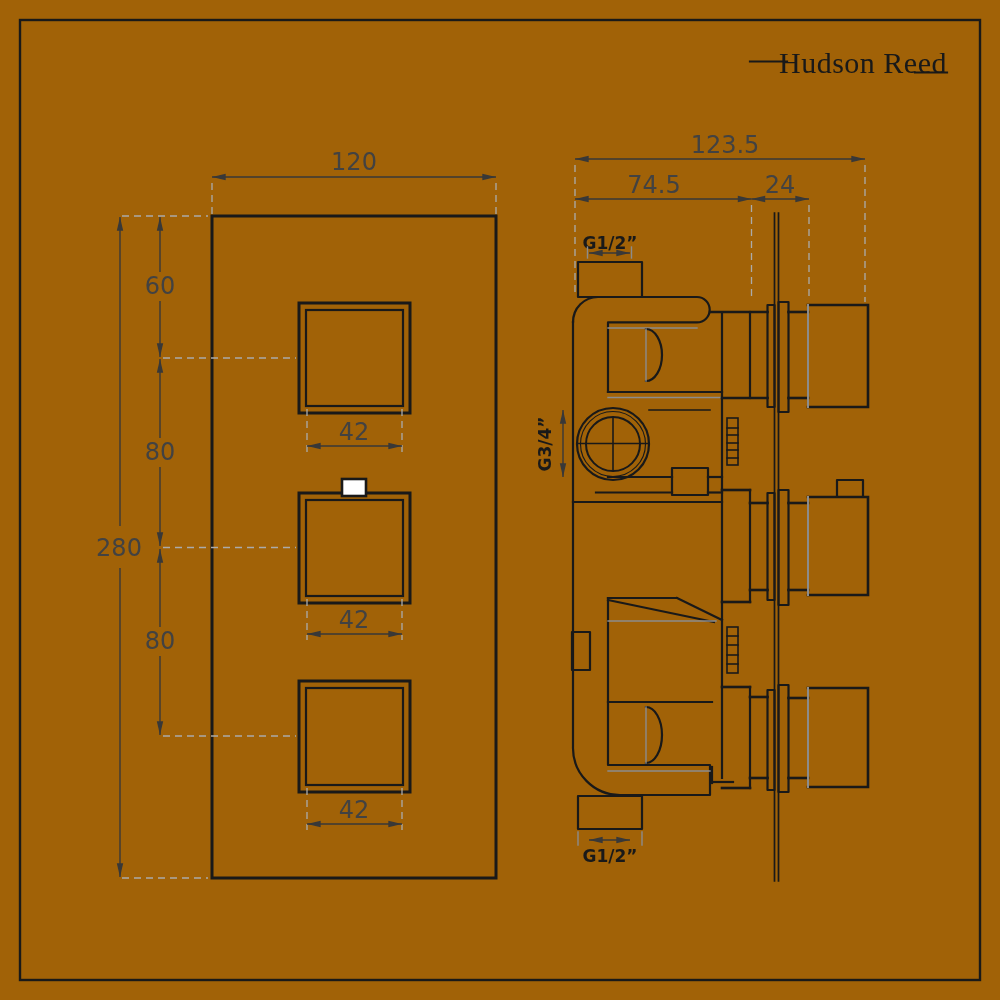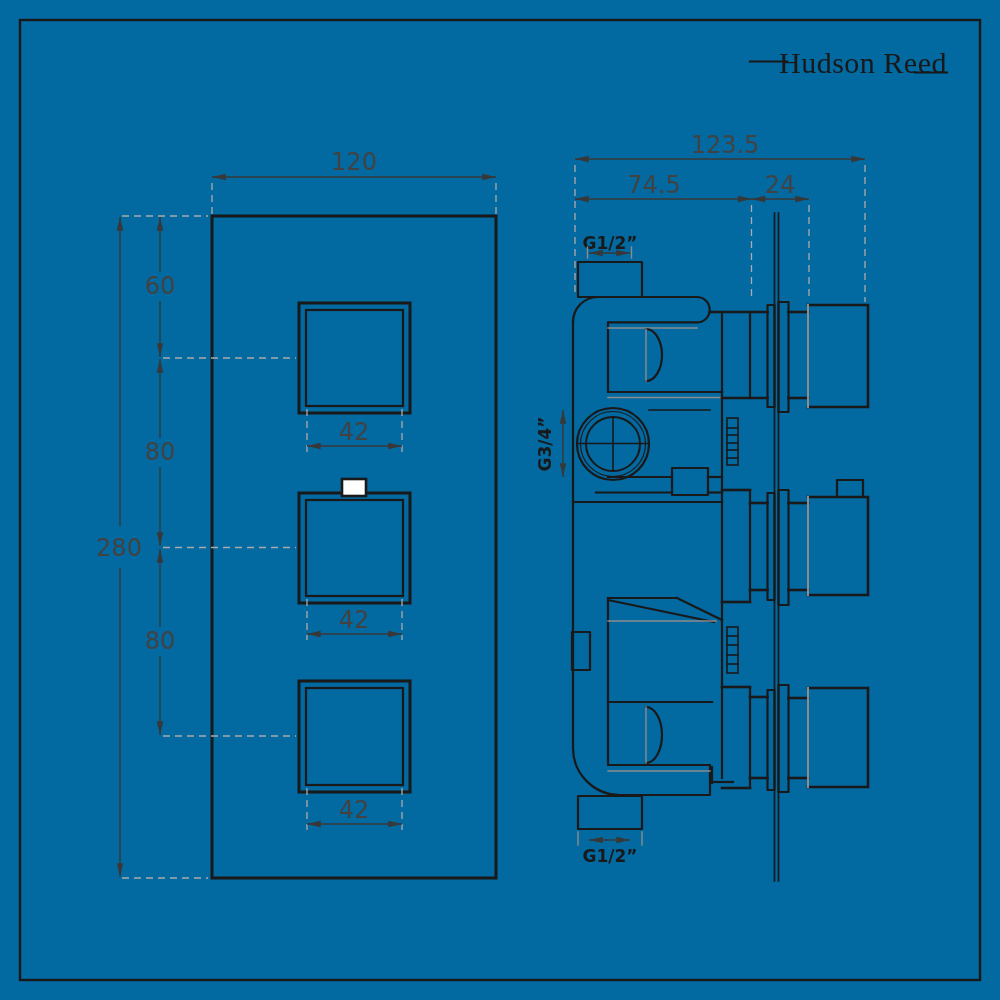--- a/index.html
+++ b/index.html
@@ -1,16 +1,16 @@
 <!DOCTYPE html>
 <html><head>
 <meta charset="utf-8">
 <style>
   html,body{margin:0;padding:0;background:#ffffff;}
-  #page{position:relative;width:1000px;height:1000px;background:#0369a1;overflow:hidden;}
+  #page{position:relative;width:1000px;height:1000px;background:#a16207;overflow:hidden;}
   svg{position:absolute;left:0;top:0;}
   
   .b  {fill:none;stroke:#191919;stroke-width:2.2;stroke-linejoin:round;stroke-linecap:square;}
   .bb {fill:none;stroke:#191919;stroke-width:3;stroke-linejoin:miter;stroke-linecap:square;}
   .bm {fill:none;stroke:#191919;stroke-width:2.6;stroke-linejoin:miter;stroke-linecap:square;}
   .bt {fill:none;stroke:#191919;stroke-width:1.6;stroke-linecap:square;}
   .g  {fill:none;stroke:#8c8c8c;stroke-width:1.4;stroke-linecap:square;}
   .dim{fill:none;stroke:#383838;stroke-width:1.4;stroke-linecap:butt;}
   .dash{fill:none;stroke:#ababab;stroke-width:1.3;stroke-dasharray:7 5;}
   .wf{fill:#ffffff;stroke:#191919;stroke-width:2.6;stroke-linejoin:miter;}

